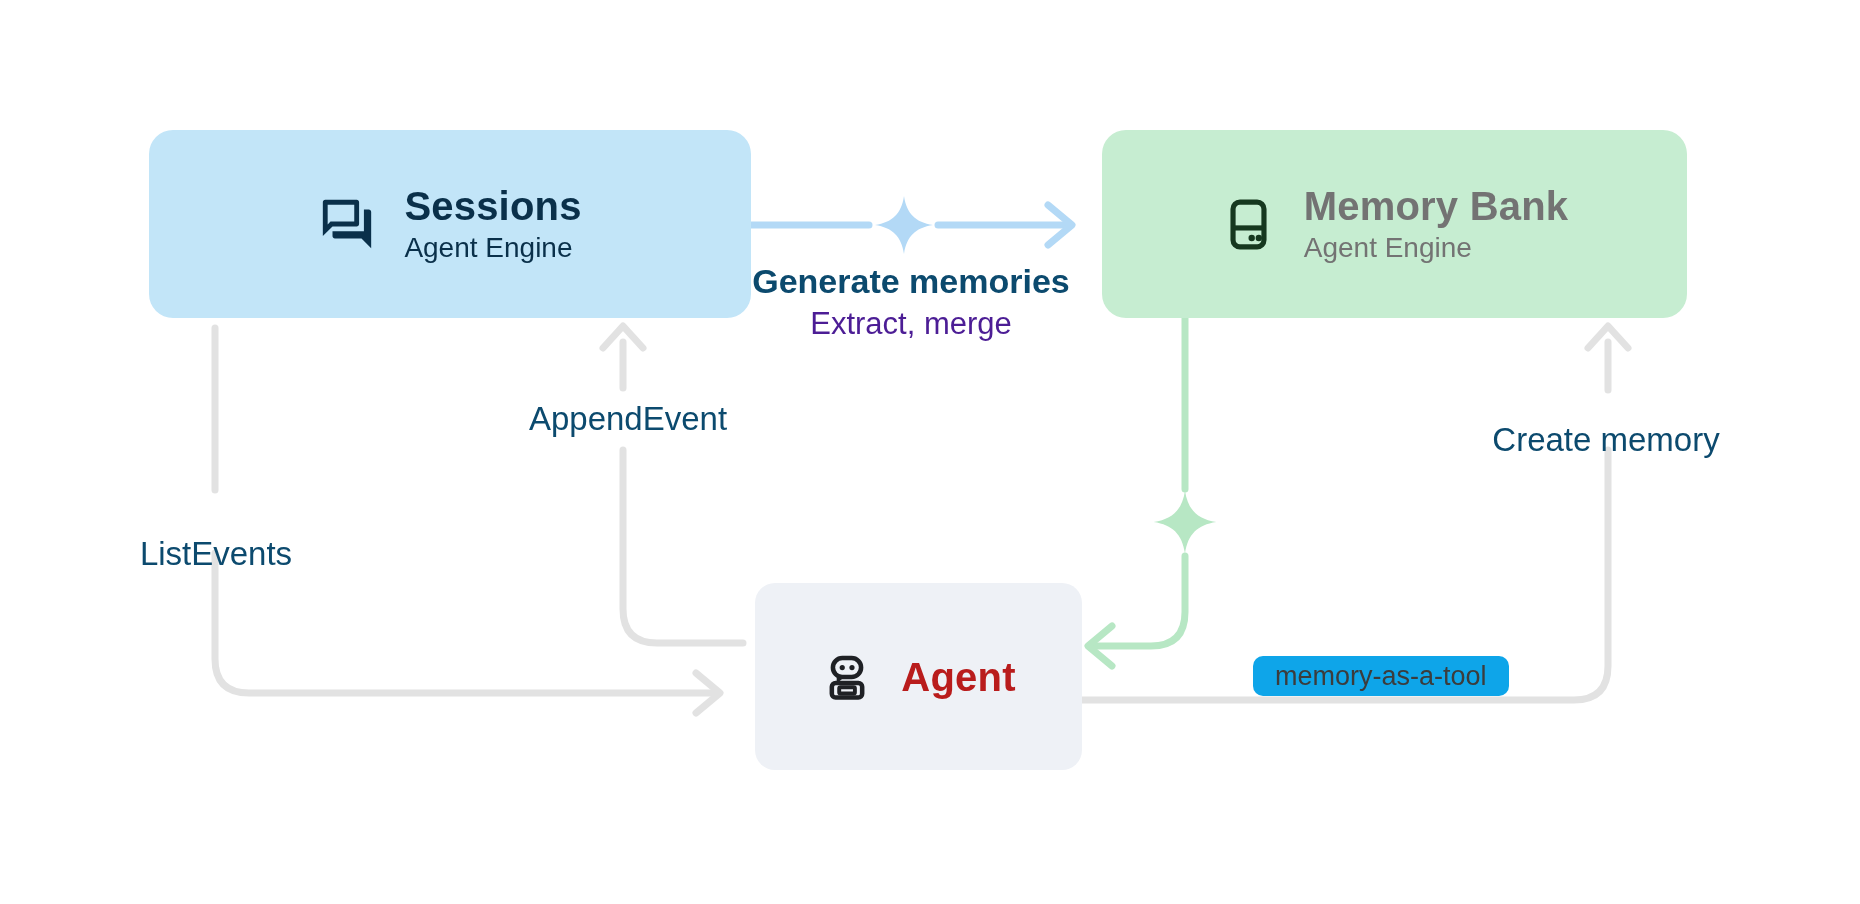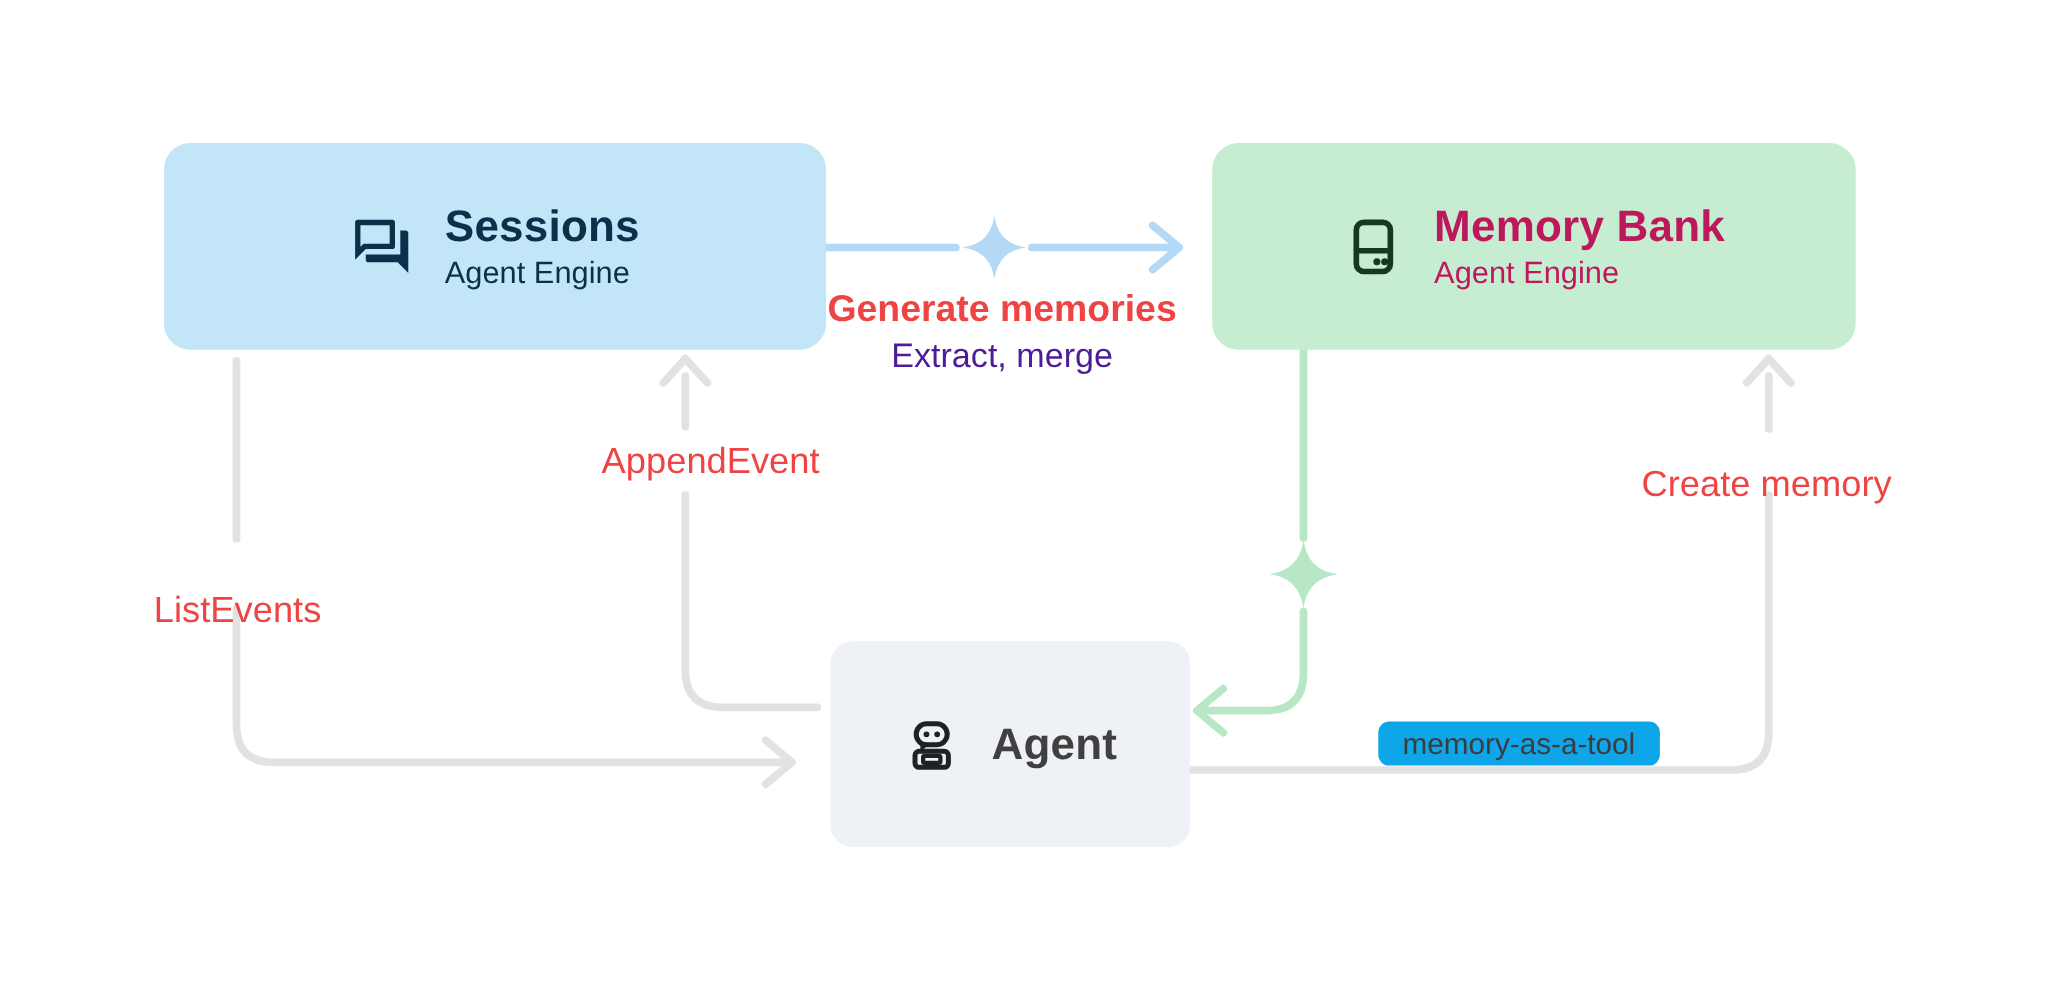--- a/index.html
+++ b/index.html
@@ -16,37 +16,37 @@
   .node{
     position:absolute;
     display:flex;align-items:center;justify-content:center;
     gap:28px;border-radius:24px;margin-left:12px;
   }
   .node .icon{flex:0 0 auto;}
   .node-title{font-size:40px;font-weight:700;line-height:1.15;letter-spacing:.2px;}
   .node-sub{font-size:28px;font-weight:400;line-height:1.2;margin-top:2px;}
 
   .sessions{left:137px;top:130px;width:602px;height:188px;background:#c2e5f8;color:#0a304a;}
-  .memory  {left:1090px;top:130px;width:585px;height:188px;background:#c6edd1;color:#be185d;}
-  .agent   {left:743px;top:583px;width:327px;height:187px;background:#eef1f6;color:#404040;border-radius:20px;text-align:center;}
+  .memory  {left:1090px;top:130px;width:585px;height:188px;background:#c6edd1;color:#737373;}
+  .agent   {left:743px;top:583px;width:327px;height:187px;background:#eef1f6;color:#b91c1c;border-radius:20px;text-align:center;}
 
   .edge-label{
-    position:absolute;color:#ef4444;white-space:nowrap;
+    position:absolute;color:#0c4a6e;white-space:nowrap;
     font-size:33px;font-weight:500;
     transform:translate(-50%,-50%);
   }
   .edge-label.strong{font-size:34px;font-weight:600;}
   .edge-sublabel{
     position:absolute;color:#4c1d95;white-space:nowrap;
     font-size:31px;font-weight:400;
     transform:translate(-50%,-50%);
   }
   .label-generate{left:911px;top:281px;}
   .label-extract{left:911px;top:324px;}
-  .label-append{left:646px;top:419px;}
+  .label-append{left:628px;top:419px;}
   .label-listevents{left:216px;top:554px;}
   .label-create{left:1606px;top:420px;margin-top:20px;}
   .label-retrieve{left:1227px;top:522px;transform:translate(0,-50%);}
 
   .badge{
     position:absolute;left:1253px;top:656px;height:40px;
     display:flex;align-items:center;justify-content:center;
     padding:0 22px;border-radius:10px;
     background:#0ea5e9;color:#3c3c3c;
     font-size:27px;font-weight:500;white-space:nowrap;

